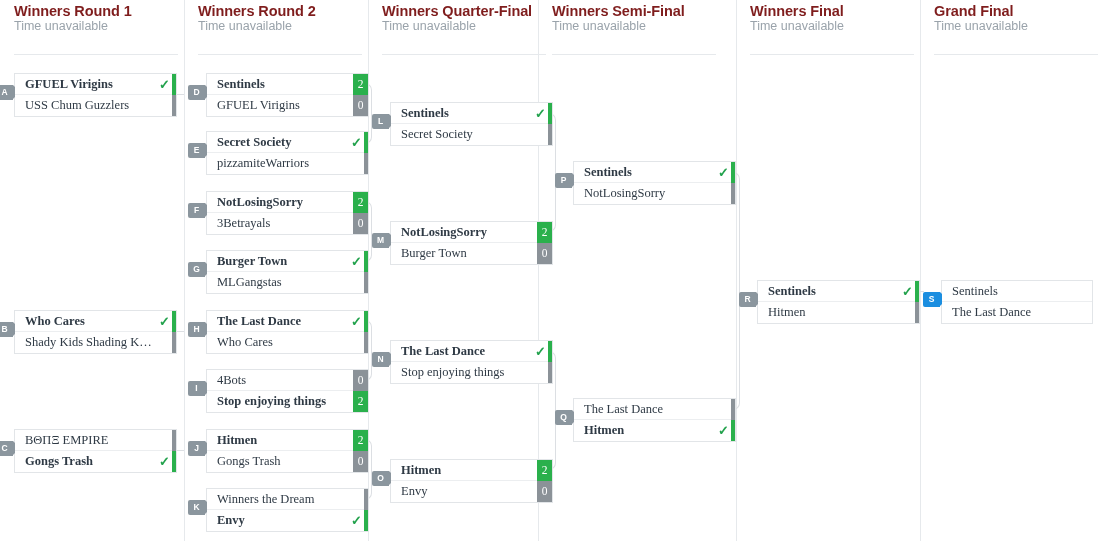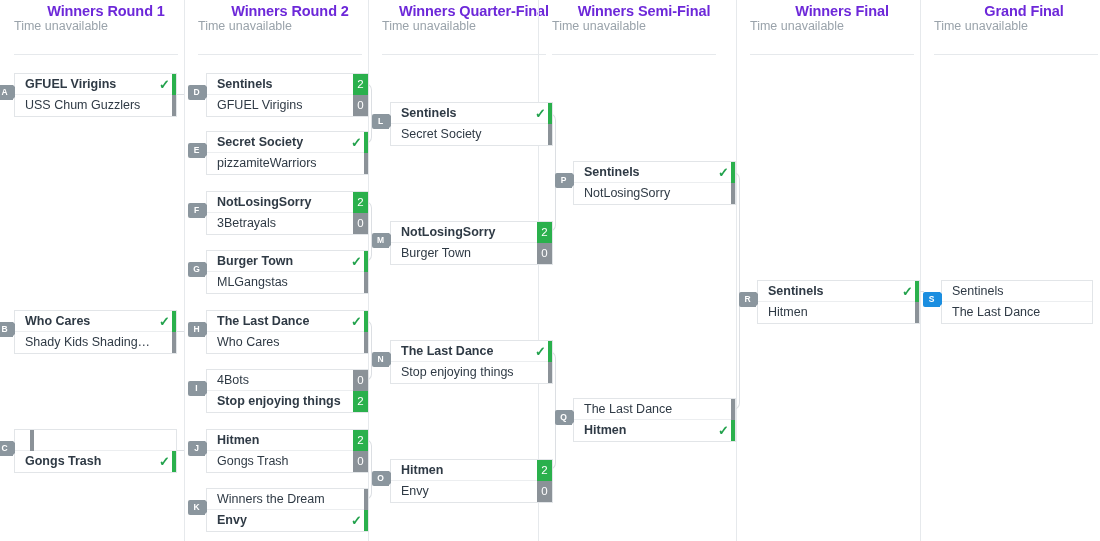--- a/index.html
+++ b/index.html
@@ -42,25 +42,24 @@
   }
   .col-header {
     position: absolute;
     left: 14px;
     top: 0;
     width: 100%;
   }
   .col-title {
     font-size: 14.5px;
     font-weight: bold;
-    color: #6d28d9;
+    color: #7f1d1d;
     letter-spacing: -0.1px;
     white-space: nowrap;
     margin-top: 3px;
-    text-align: center;
   }
   .col-time {
     font-size: 12.5px;
     color: #9aa3ab;
     white-space: nowrap;
   }
   .col-rule {
     position: absolute;
     left: 14px;
     top: 54px;
@@ -101,20 +100,21 @@
     border: 1px solid #e2e5e8;
     border-left: 1px solid #e2e5e8;
   }
   .match-row {
     position: relative;
     height: 21px;
     display: flex;
     align-items: center;
     box-sizing: border-box;
     background: #ffffff;
+    font-family: Liberation Serif, serif;
   }
   .match-row.top {
     border-bottom: 1px solid #eceef0;
   }
   .team-name {
     flex: 1 1 auto;
     font-size: 12.5px;
     color: #2f3a45;
     padding-left: 10px;
     padding-right: 4px;
@@ -299,20 +299,21 @@
     <div class="match-row">
       <span class="team-name">Shady Kids Shading Kids</span>
       <span class="check blank">✓</span>
       <span class="stripe lose"></span>
     </div>
   </div>
 
   <div class="match" style="left:14px;top:429px;width:163px;">
     <div class="badge">C</div>
     <div class="match-row top">
+      <span class="team-name">BΘΠΞ EMPIRE</span>
       <span class="check blank">✓</span>
       <span class="stripe lose"></span>
     </div>
     <div class="match-row winner">
       <span class="team-name">Gongs Trash</span>
       <span class="check">✓</span>
       <span class="stripe win"></span>
     </div>
   </div>
 

